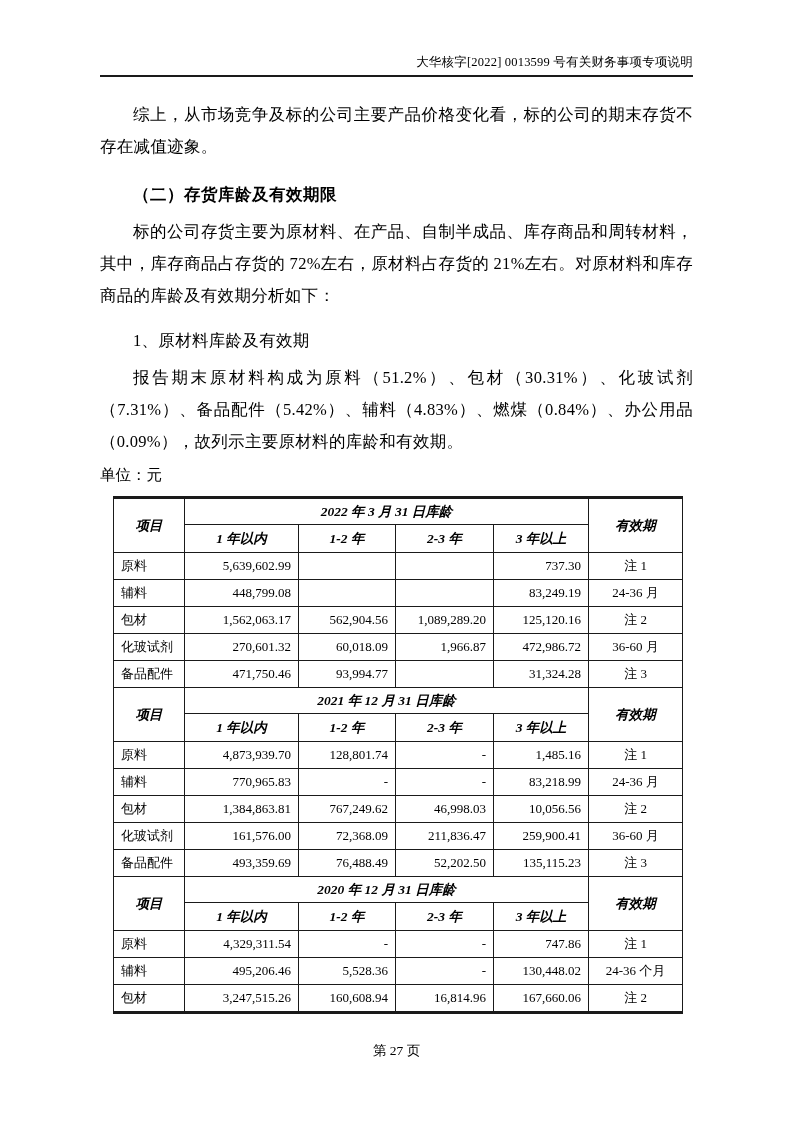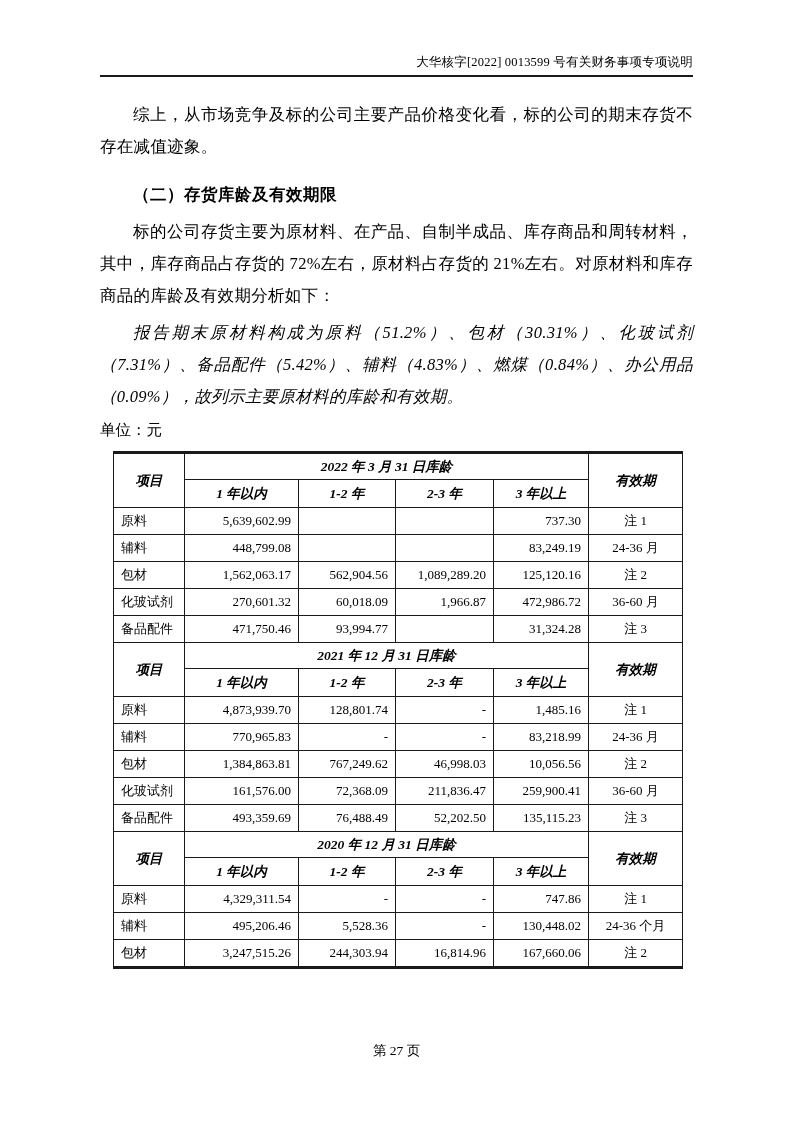--- a/index.html
+++ b/index.html
@@ -18,21 +18,21 @@
   .para {
     font-size: 16.5px; line-height: 32px; text-align: justify;
     text-indent: 2em; letter-spacing: 0.3px; margin: 0;
   }
   .para-summary   { margin-top: 22px; }
   .section-heading{ margin-top: 16px; font-size: 16.5px; line-height: 32px;
                     font-weight: bold; text-indent: 2em; letter-spacing: 0.5px; }
   .para-inventory { margin-top: 5px; }
   .sub-heading    { margin-top: 13px; font-size: 16.5px; line-height: 32px;
                     text-indent: 2em; letter-spacing: 0.3px; }
-  .para-composition { margin-top: 5px; font-style: italic; }
+  .para-composition { margin-top: 5px; }
   .unit-label { margin-top: 6px; margin-right: 11px; text-align: left;
                 font-size: 15.5px; line-height: 22px; }
   table.age-table {
     border-collapse: collapse; table-layout: fixed;
     width: 569px; margin: 10px 0 0 13px;
     border-top: 3px solid #1a1a1a; border-bottom: 3px solid #1a1a1a;
     border-left: 1px solid #1a1a1a; border-right: 1px solid #1a1a1a;
     font-size: 13px;
   }
   table.age-table td {
@@ -55,20 +55,21 @@
   <div class="content">
 
     <div class="doc-header">大华核字[2022] 0013599 号有关财务事项专项说明</div>
 
     <p class="para para-summary">综上，从市场竞争及标的公司主要产品价格变化看，标的公司的期末存货不存在减值迹象。</p>
 
     <div class="section-heading">（二）存货库龄及有效期限</div>
 
     <p class="para para-inventory">标的公司存货主要为原材料、在产品、自制半成品、库存商品和周转材料，其中，库存商品占存货的 72%左右，原材料占存货的 21%左右。对原材料和库存商品的库龄及有效期分析如下：</p>
 
+    <div class="sub-heading">1、原材料库龄及有效期</div>
 
     <p class="para para-composition">报告期末原材料构成为原料（51.2%）、包材（30.31%）、化玻试剂（7.31%）、备品配件（5.42%）、辅料（4.83%）、燃煤（0.84%）、办公用品（0.09%），故列示主要原材料的库龄和有效期。</p>
 
     <div class="unit-label">单位：元</div>
 
     <table class="age-table">
       <colgroup>
         <col style="width:71px">
           <col style="width:114px">
           <col style="width:97px">
@@ -205,21 +206,21 @@
         <td class="item-cell">辅料</td>
         <td class="num-cell">495,206.46</td>
         <td class="num-cell">5,528.36</td>
         <td class="num-cell">-</td>
         <td class="num-cell">130,448.02</td>
         <td class="valid-cell">24-36 个月</td>
       </tr>
       <tr>
         <td class="item-cell">包材</td>
         <td class="num-cell">3,247,515.26</td>
-        <td class="num-cell">244,303.94</td>
+        <td class="num-cell">160,608.94</td>
         <td class="num-cell">16,814.96</td>
         <td class="num-cell">167,660.06</td>
         <td class="valid-cell">注 2</td>
       </tr>
     </tbody>
       </table>
   </div>
 
   <div class="page-footer">第 27 页</div>
 </div>

